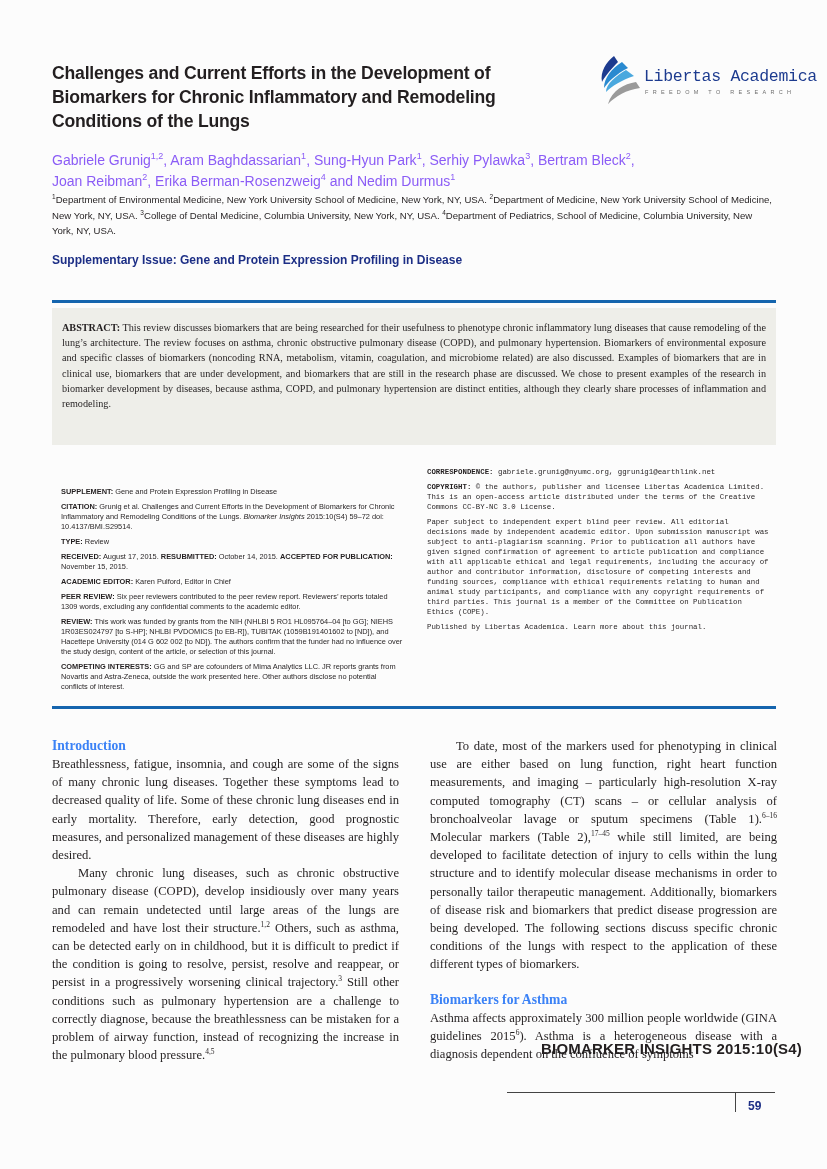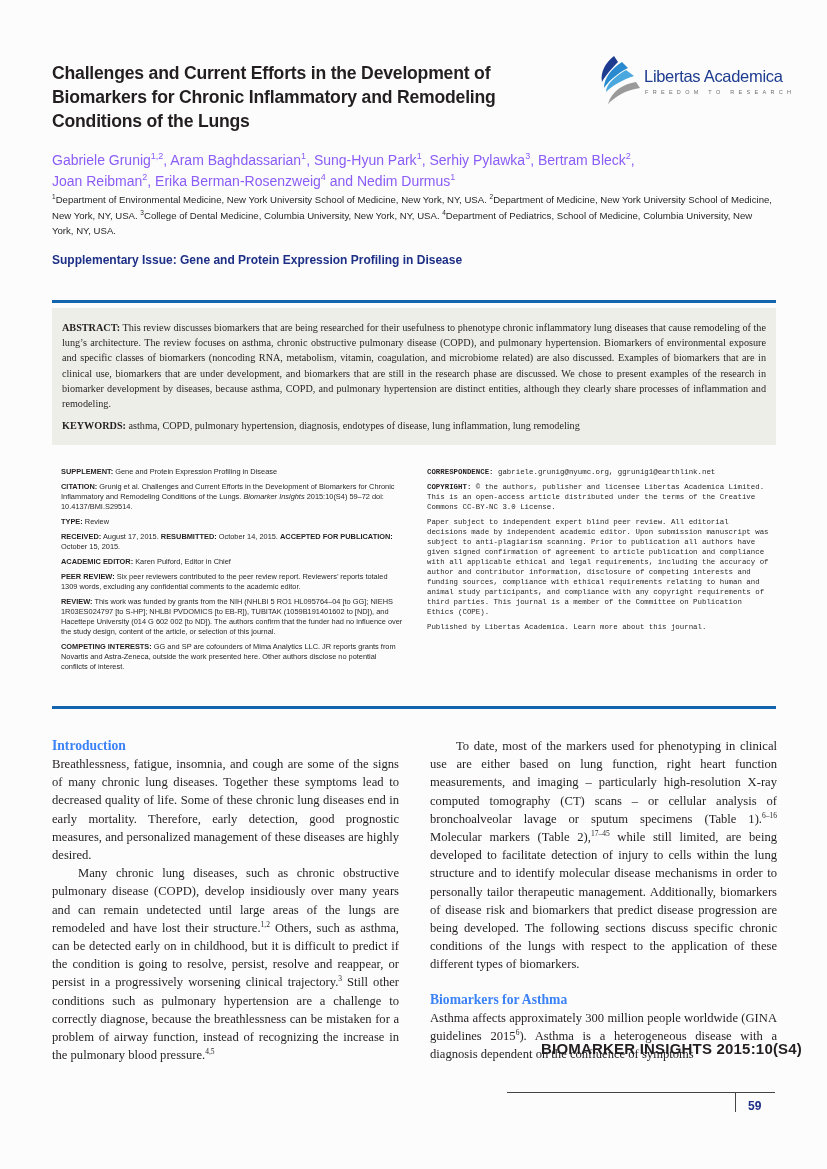--- a/index.html
+++ b/index.html
@@ -8,21 +8,21 @@
 
   .title {
     position: absolute; left: 52px; top: 61px; width: 520px;
     font-family: "Liberation Sans", sans-serif; font-weight: bold;
     font-size: 17.6px; line-height: 24px; color: #231f20; letter-spacing: -0.2px;
   }
   .logo { position: absolute; left: 596px; top: 52px; width: 190px; height: 56px; }
   .logo svg { position: absolute; left: 0; top: 0; }
   .logo-name {
     position: absolute; left: 48px; top: 15px;
-    font-family: Liberation Sans, sans-serif; font-size: 16.5px; color: #1d3b8f; letter-spacing: -0.3px; white-space: nowrap; text-align: center;
+    font-family: Liberation Mono, monospace; font-size: 16.5px; color: #1d3b8f; letter-spacing: -0.3px; white-space: nowrap; text-align: center;
   }
   .logo-tag {
     position: absolute; left: 49px; top: 37px;
     font-family: "Liberation Sans", sans-serif; font-size: 5.5px; color: #6e6e6e; letter-spacing: 4.3px; white-space: nowrap;
   }
 
   .authors {
     position: absolute; left: 52px; top: 150px; width: 720px;
     font-family: "Liberation Sans", sans-serif; font-size: 14px; line-height: 21px; color: #8b5cf6;
   }
@@ -47,21 +47,21 @@
   .abstract-box p {
     font-size: 10.2px; line-height: 15.2px; text-align: justify; color: #231f20;
   }
   .abstract-box p + p { margin-top: 7px; }
   .abstract-box b { font-weight: bold; }
 
   .meta-col {
     position: absolute; top: 467px; width: 342px;
     font-family: "Liberation Sans", sans-serif; font-size: 7.4px; line-height: 10px; color: #231f20;
   }
-  .meta-col.left { left: 61px; }
+  .meta-col.left { left: 61px; margin-top: 20px; }
   .meta-col.right { left: 427px; font-family: Liberation Mono, monospace; }
   .meta-col p { margin-bottom: 5px; }
   .meta-col b { font-weight: bold; }
   .meta-col i { font-style: italic; }
 
   .body-col {
     position: absolute; top: 737px; width: 347px;
     font-size: 12.6px; line-height: 18.2px; color: #231f20; text-align: justify;
   }
   .body-col.left { left: 52px; }
@@ -110,31 +110,27 @@
 
 <div class="supp-issue">Supplementary Issue: Gene and Protein Expression Profiling in Disease</div>
 
 <div class="rule r1"></div>
 
 <div class="abstract-box">
   <p>
     <b>ABSTRACT:</b>
     <span>This review discusses biomarkers that are being researched for their usefulness to phenotype chronic inflammatory lung diseases that cause remodeling of the lung’s architecture. The review focuses on asthma, chronic obstructive pulmonary disease (COPD), and pulmonary hypertension. Biomarkers of environmental exposure and specific classes of biomarkers (noncoding RNA, metabolism, vitamin, coagulation, and microbiome related) are also discussed. Examples of biomarkers that are in clinical use, biomarkers that are under development, and biomarkers that are still in the research phase are discussed. We chose to present examples of the research in biomarker development by diseases, because asthma, COPD, and pulmonary hypertension are distinct entities, although they clearly share processes of inflammation and remodeling.</span>
   </p>
-  <p>
-    <b>KEYWORDS:</b>
-    <span>asthma, COPD, pulmonary hypertension, diagnosis, endotypes of disease, lung inflammation, lung remodeling</span>
-  </p>
 </div>
 
 <div class="meta-col left">
   <p><b>SUPPLEMENT:</b><span> Gene and Protein Expression Profiling in Disease</span></p>
   <p><b>CITATION:</b><span> Grunig et al. Challenges and Current Efforts in the Development of Biomarkers for Chronic Inflammatory and Remodeling Conditions of the Lungs. </span><i>Biomarker Insights</i><span> 2015:10(S4) 59–72 doi: 10.4137/BMI.S29514.</span></p>
   <p><b>TYPE:</b><span> Review</span></p>
-  <p><b>RECEIVED:</b><span> August 17, 2015. </span><b>RESUBMITTED:</b><span> October 14, 2015. </span><b>ACCEPTED FOR PUBLICATION:</b><span> October 15, 2015.</span></p>
+  <p><b>RECEIVED:</b><span> August 17, 2015. </span><b>RESUBMITTED:</b><span> October 14, 2015. </span><b>ACCEPTED FOR PUBLICATION:</b><span> November 15, 2015.</span></p>
   <p><b>ACADEMIC EDITOR:</b><span> Karen Pulford, Editor in Chief</span></p>
   <p><b>PEER REVIEW:</b><span> Six peer reviewers contributed to the peer review report. Reviewers’ reports totaled 1309 words, excluding any confidential comments to the academic editor.</span></p>
   <p><b>REVIEW:</b><span> This work was funded by grants from the NIH (NHLBI 5 RO1 HL095764–04 [to GG]; NIEHS 1R03ES024797 [to S-HP]; NHLBI PVDOMICS [to EB-R]), TUBITAK (1059B191401602 to [ND]), and Hacettepe University (014 G 602 002 [to ND]). The authors confirm that the funder had no influence over the study design, content of the article, or selection of this journal.</span></p>
   <p><b>COMPETING INTERESTS:</b><span> GG and SP are cofounders of Mima Analytics LLC. JR reports grants from Novartis and Astra-Zeneca, outside the work presented here. Other authors disclose no potential conflicts of interest.</span></p>
 </div>
 
 <div class="meta-col right">
   <p><b>CORRESPONDENCE:</b><span> gabriele.grunig@nyumc.org, ggrunig1@earthlink.net</span></p>
   <p><b>COPYRIGHT:</b><span> © the authors, publisher and licensee Libertas Academica Limited. This is an open-access article distributed under the terms of the Creative Commons CC-BY-NC 3.0 License.</span></p>
   <p>Paper subject to independent expert blind peer review. All editorial decisions made by independent academic editor. Upon submission manuscript was subject to anti-plagiarism scanning. Prior to publication all authors have given signed confirmation of agreement to article publication and compliance with all applicable ethical and legal requirements, including the accuracy of author and contributor information, disclosure of competing interests and funding sources, compliance with ethical requirements relating to human and animal study participants, and compliance with any copyright requirements of third parties. This journal is a member of the Committee on Publication Ethics (COPE).</p>

